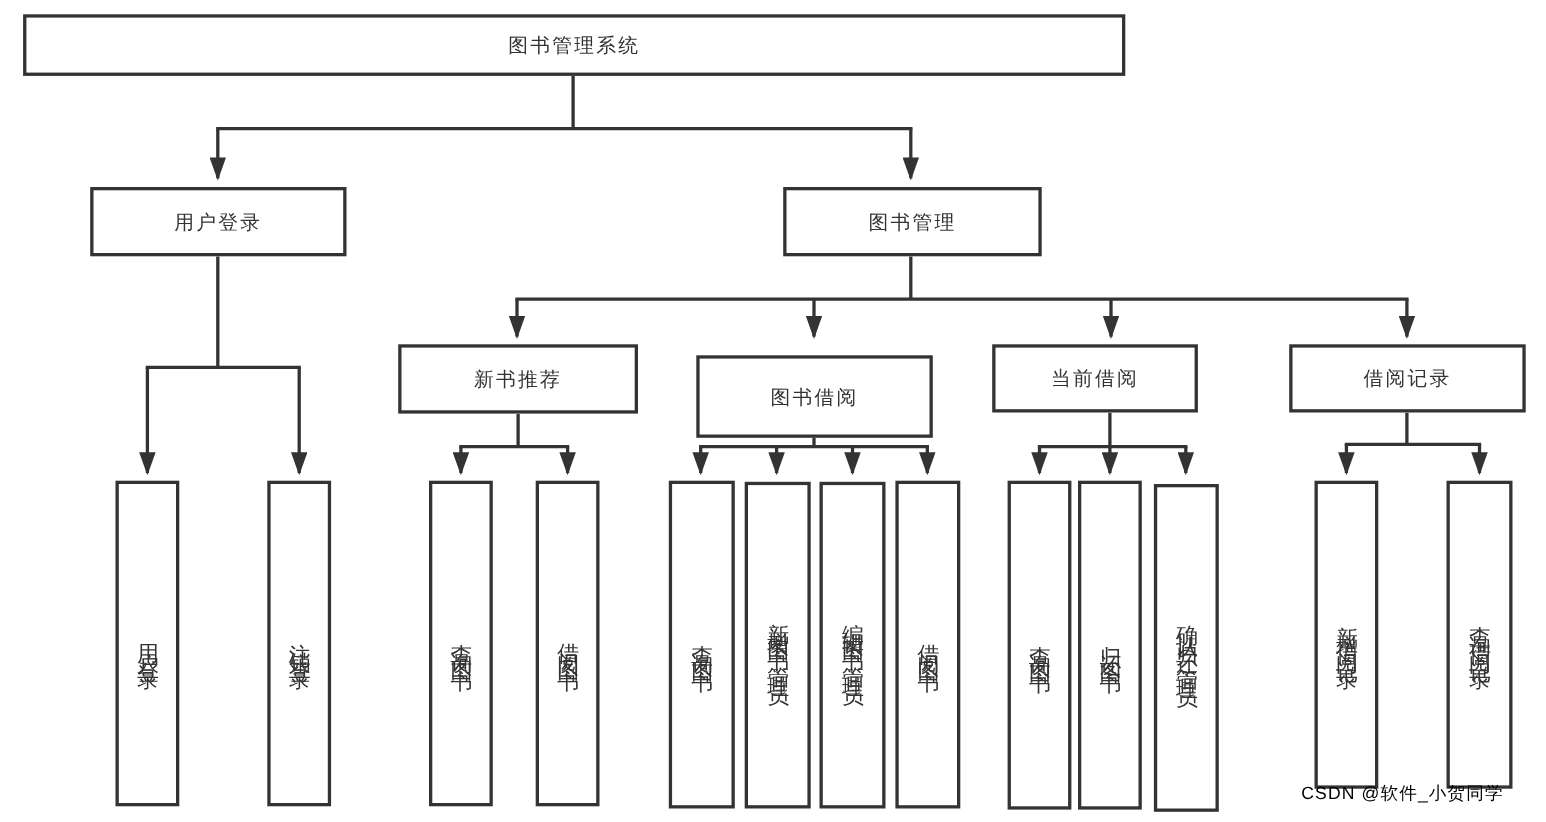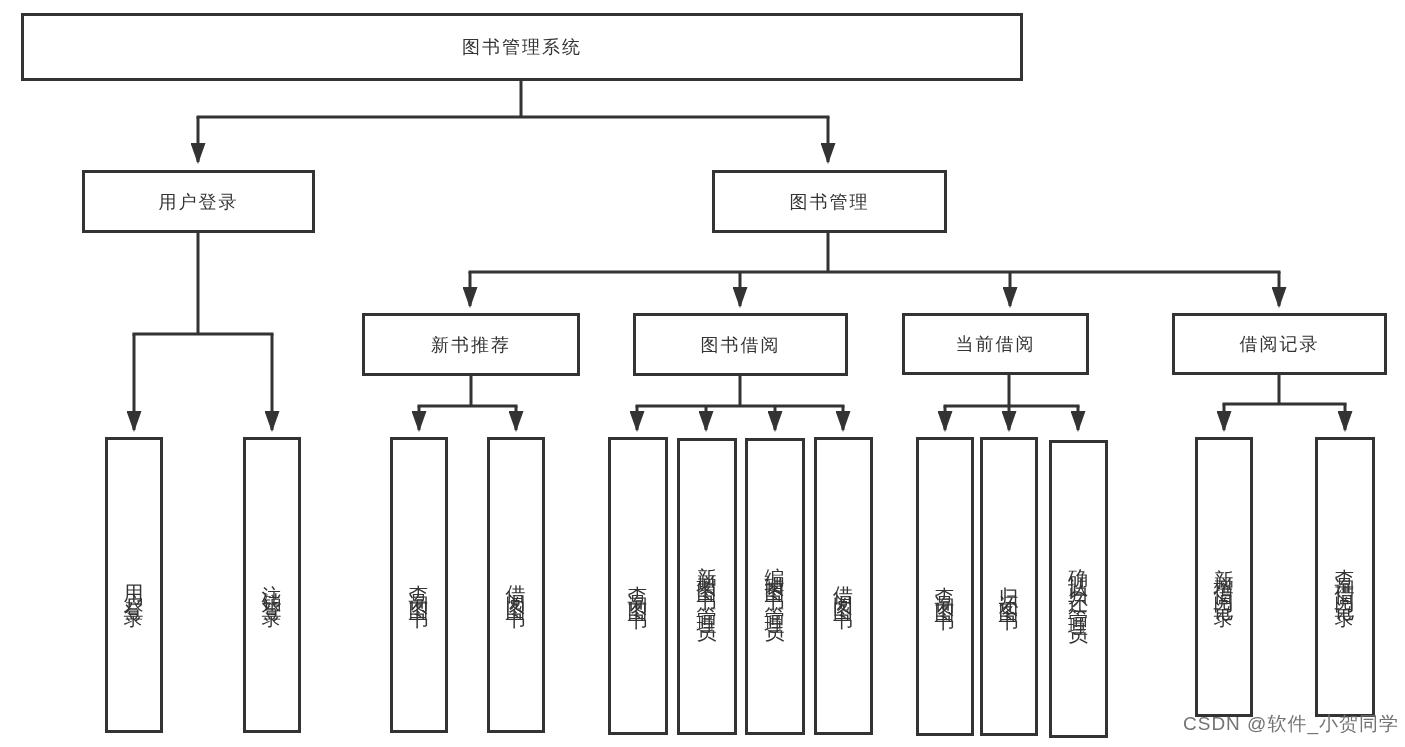--- a/index.html
+++ b/index.html
@@ -32,23 +32,23 @@
     text-orientation:mixed;
     font-size:20px;
     letter-spacing:8px;
     line-height:1;
     white-space:nowrap;
   }
   .watermark{
     position:absolute;
     left:1183px;
     top:711px;
-    font-size:19px;
+    font-size:16px;
     letter-spacing:1px;
-    color:#737373;
+    color:#000000;
     white-space:nowrap;
     z-index:10;
   }
 </style>
 </head>
 <body>
 
 <div id="canvas">
 
   <svg class="connectors" width="1405" height="747" viewBox="0 0 1405 747">
@@ -94,35 +94,35 @@
       <path d="M1009,406 L1009,430" marker-end="url(#arw)"></path>
       <path d="M1078,406 L1078,430" marker-end="url(#arw)"></path>
 
       <path d="M1279,375 L1279,404"></path>
       <path d="M1222.5,404 L1346.5,404"></path>
       <path d="M1224,404 L1224,430" marker-end="url(#arw)"></path>
       <path d="M1345,404 L1345,430" marker-end="url(#arw)"></path>
     </g>
   </svg>
 
-  <div class="node h" style="left:21px;top:13px;width:1002px;height:68px">
+  <div class="node h" style="left:21px;top:13px;width:1002px;height:56px">
     <span>图书管理系统</span>
   </div>
 
   <div class="node h" style="left:82px;top:170px;width:233px;height:63px">
     <span>用户登录</span>
   </div>
   <div class="node h" style="left:362px;top:313px;width:218px;height:63px">
     <span>新书推荐</span>
   </div>
 
   <div class="node h" style="left:712px;top:170px;width:235px;height:63px">
     <span>图书管理</span>
   </div>
-  <div class="node h" style="left:633px;top:313px;width:215px;height:63px">
+  <div class="node h" style="left:633px;top:323px;width:215px;height:75px">
     <span>图书借阅</span>
   </div>
   <div class="node h" style="left:902px;top:313px;width:187px;height:62px">
     <span>当前借阅</span>
   </div>
   <div class="node h" style="left:1172px;top:313px;width:215px;height:62px">
     <span>借阅记录</span>
   </div>
 
   <div class="node v" style="left:105px;top:437px;width:58px;height:296px">

